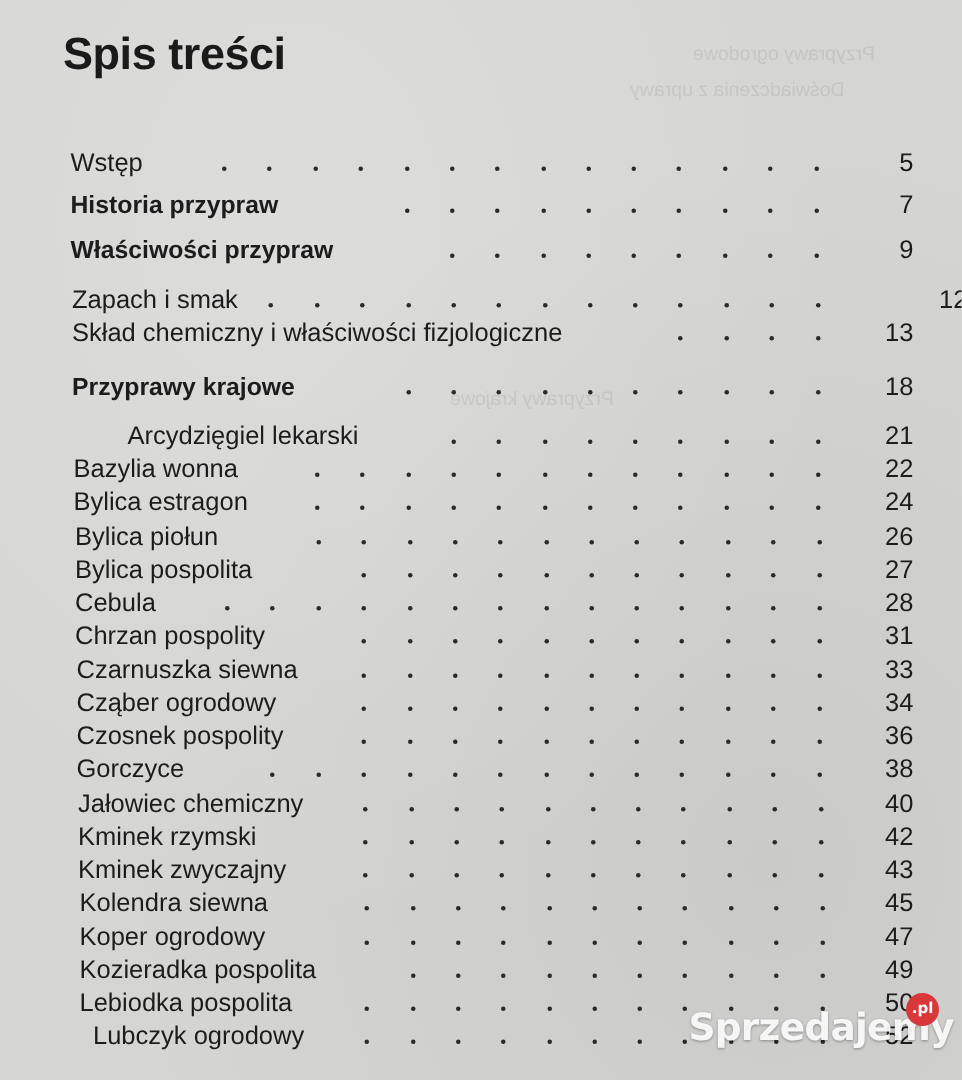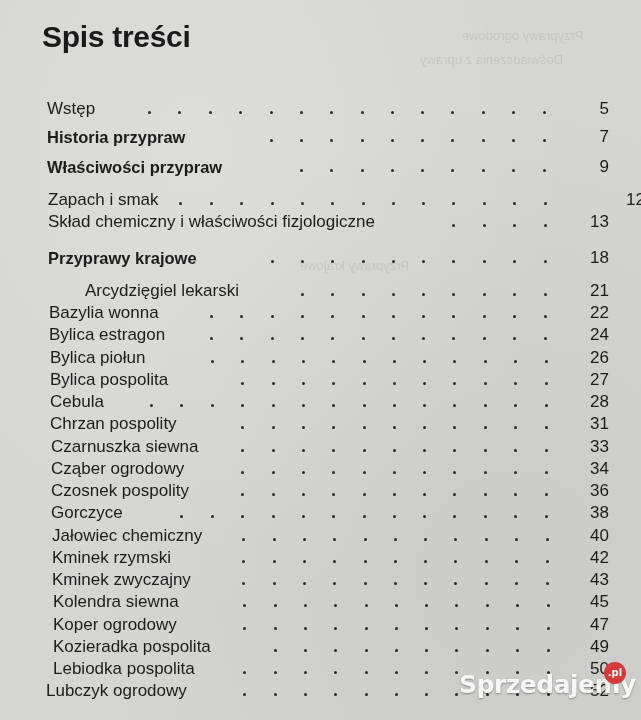--- a/index.html
+++ b/index.html
@@ -463,21 +463,21 @@
       <span class="dot" style="left: 364.6px;"></span>
       <span class="dot" style="left: 394.6px;"></span>
       <span class="dot" style="left: 424.6px;"></span>
       <span class="dot" style="left: 454.6px;"></span>
       <span class="dot" style="left: 485.6px;"></span>
       <span class="dot" style="left: 515.6px;"></span>
       <span class="dot" style="left: 546.6px;"></span>
       <span class="toc-page">50</span>
     </div>
     <div class="toc-row" style="top: 680px;">
-      <span class="toc-label" style="left: 46px;">Lubczyk ogrodowy</span>
+      <span class="toc-label" style="left: 62px;">Lubczyk ogrodowy</span>
       <span class="dot" style="left: 243.2px;"></span>
       <span class="dot" style="left: 274.2px;"></span>
       <span class="dot" style="left: 304.2px;"></span>
       <span class="dot" style="left: 334.2px;"></span>
       <span class="dot" style="left: 365.2px;"></span>
       <span class="dot" style="left: 395.2px;"></span>
       <span class="dot" style="left: 425.2px;"></span>
       <span class="dot" style="left: 455.2px;"></span>
       <span class="dot" style="left: 486.2px;"></span>
       <span class="dot" style="left: 516.2px;"></span>

